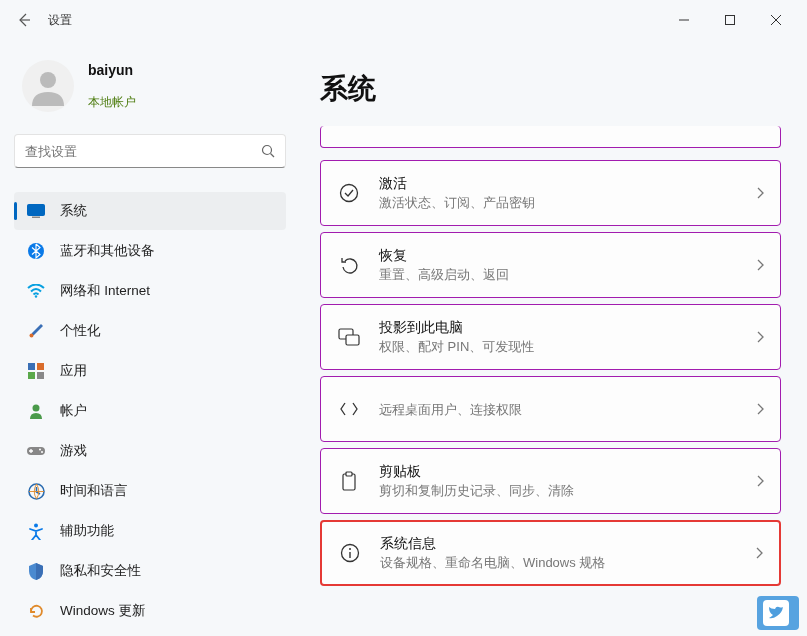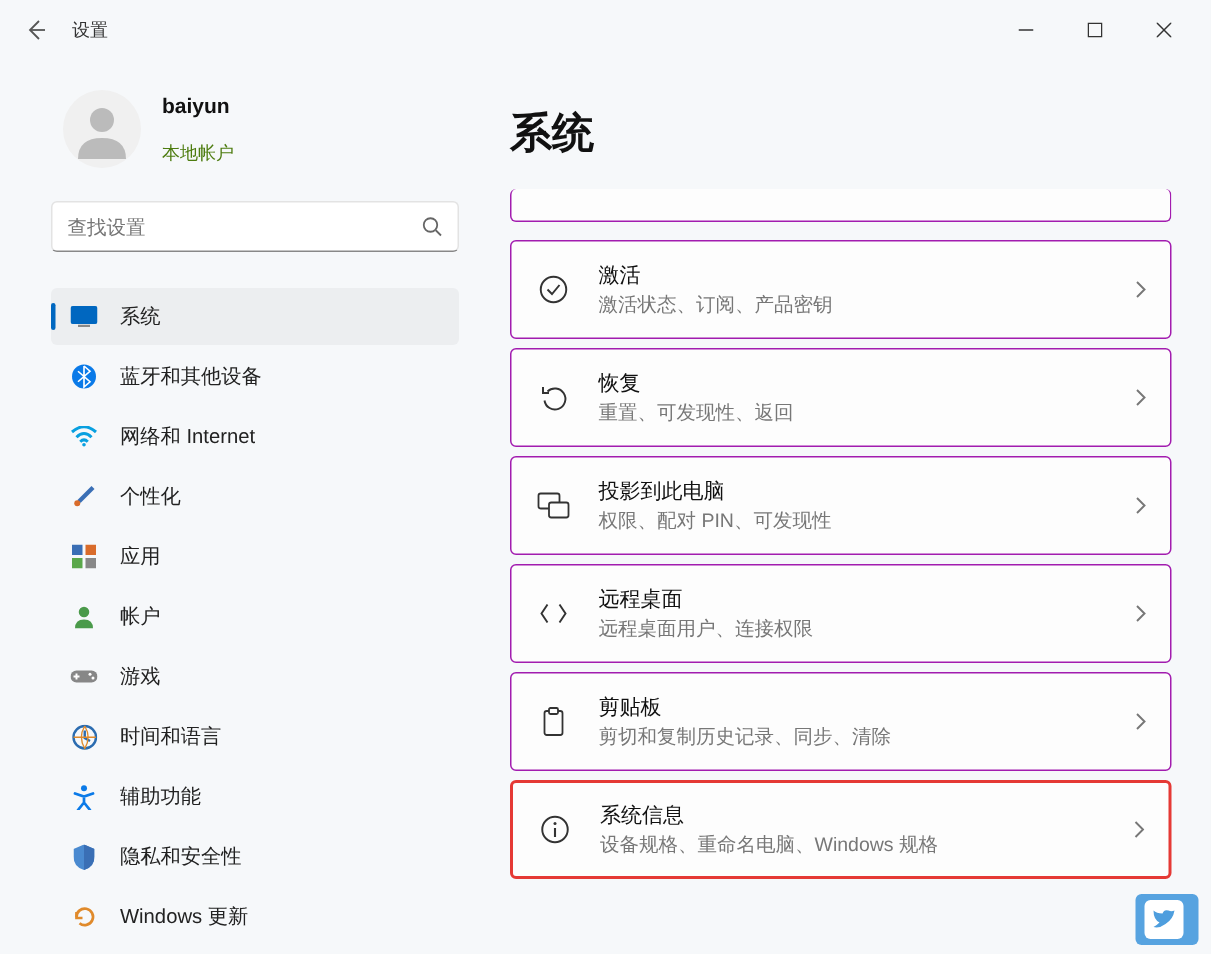--- a/index.html
+++ b/index.html
@@ -6,21 +6,21 @@
 body { font-family: "Microsoft YaHei", "Segoe UI", sans-serif; background: #f3f5f7; width: 807px; height: 636px; overflow: hidden; position: relative; }
 
 .window { width: 807px; height: 636px; background: #f6f8fa; display: flex; flex-direction: column; }
 
 .titlebar { height: 40px; display: flex; align-items: center; padding: 0 8px; }
 .titlebar .back { width: 32px; height: 32px; display: flex; align-items: center; justify-content: center; color: #555; cursor: pointer; }
 .titlebar .title { font-size: 12px; color: #333; margin-left: 8px; }
 .titlebar .spacer { flex: 1; }
 .titlebar .winbtn { width: 46px; height: 32px; display: flex; align-items: center; justify-content: center; color: #333; cursor: pointer; }
 
-.content { flex: 1; display: flex; overflow: hidden; padding-left: 20px; }
+.content { flex: 1; display: flex; overflow: hidden; }
 
 .sidebar { width: 300px; padding: 12px 14px 0 14px; display: flex; flex-direction: column; }
 .profile { display: flex; align-items: center; gap: 14px; padding: 8px 8px 18px 8px; }
 .avatar { width: 52px; height: 52px; border-radius: 50%; background: #f0f0f0; display: flex; align-items: center; justify-content: center; }
 .profile .name { font-size: 14px; font-weight: 600; color: #111; }
 .profile .sub { font-size: 12px; color: #4d7c0f; margin-top: 16px; }
 
 .searchbox { display: flex; align-items: center; background: #fff; border: 1px solid #e3e3e3; border-bottom: 1px solid #888; border-radius: 4px; height: 34px; padding: 0 10px; margin-top: 4px; }
 .searchbox input { flex: 1; border: none; outline: none; font-size: 13px; background: transparent; }
 .searchbox .sicon { color: #666; }
@@ -243,21 +243,21 @@
 
       <div class="card">
         <span class="cicon">
             <svg width="20" height="20" viewBox="0 0 20 20">
               <path d="M4 12 A7 7 0 1 0 6 6" stroke="#333" stroke-width="1.3" fill="none"></path>
               <path d="M3 3 V7 H7" stroke="#333" stroke-width="1.3" fill="none"></path>
             </svg>
           </span>
         <div class="ctext">
             <div class="ctitle">恢复</div>
-            <div class="csub">重置、可发现性、返回</div>
+            <div class="csub">重置、高级启动、返回</div>
           </div>
         <span class="chev">
             <svg width="8" height="12" viewBox="0 0 8 12">
               <path d="M2 1 L7 6 L2 11" stroke="#777" stroke-width="1.3" fill="none"></path>
             </svg>
           </span>
       </div>
 
       <div class="card">
         <span class="cicon">
@@ -278,21 +278,20 @@
       </div>
 
       <div class="card">
         <span class="cicon">
             <svg width="20" height="16" viewBox="0 0 20 16">
               <path d="M6 2 L2 8 L6 14" stroke="#333" stroke-width="1.3" fill="none"></path>
               <path d="M14 2 L18 8 L14 14" stroke="#333" stroke-width="1.3" fill="none"></path>
             </svg>
           </span>
         <div class="ctext">
-            <div class="ctitle">远程桌面</div>
             <div class="csub">远程桌面用户、连接权限</div>
           </div>
         <span class="chev">
             <svg width="8" height="12" viewBox="0 0 8 12">
               <path d="M2 1 L7 6 L2 11" stroke="#777" stroke-width="1.3" fill="none"></path>
             </svg>
           </span>
       </div>
 
       <div class="card">

